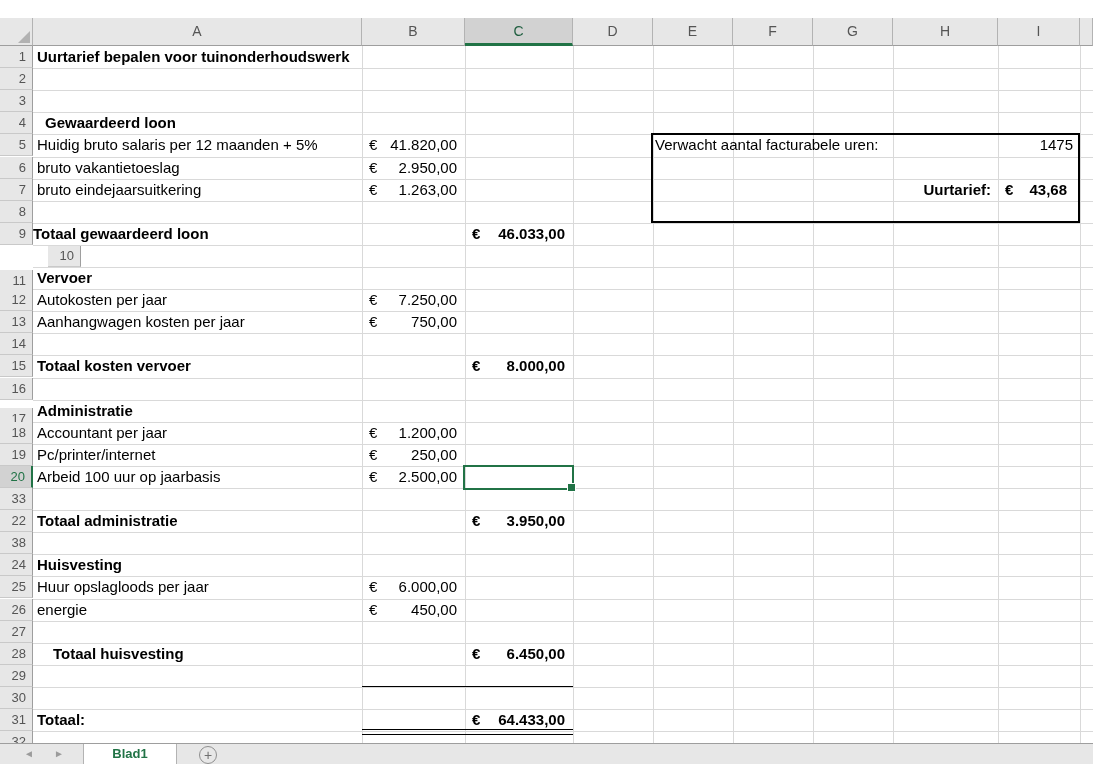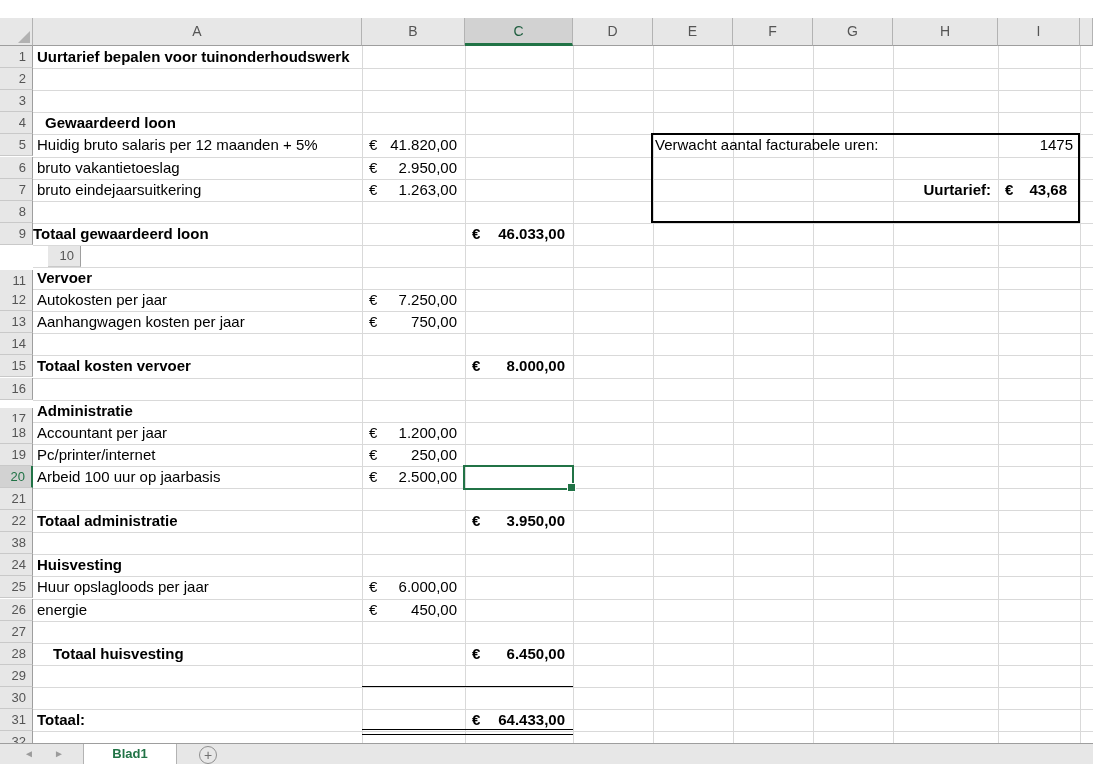--- a/index.html
+++ b/index.html
@@ -100,21 +100,21 @@
       <div class="rowhdr" style="top: 270px; height: 22px; line-height: 22px;">11</div>
       <div class="rowhdr" style="top: 289px; height: 22px; line-height: 22px;">12</div>
       <div class="rowhdr" style="top: 311px; height: 22px; line-height: 22px;">13</div>
       <div class="rowhdr" style="top: 333px; height: 22px; line-height: 22px;">14</div>
       <div class="rowhdr" style="top: 355px; height: 22px; line-height: 22px;">15</div>
       <div class="rowhdr" style="top: 378px; height: 22px; line-height: 22px;">16</div>
       <div class="rowhdr" style="top: 400px; height: 22px; line-height: 22px; margin-top: 8px;">17</div>
       <div class="rowhdr" style="top: 422px; height: 22px; line-height: 22px;">18</div>
       <div class="rowhdr" style="top: 444px; height: 22px; line-height: 22px;">19</div>
       <div class="rowhdr sel" style="top: 466px; height: 22px; line-height: 22px;">20</div>
-      <div class="rowhdr" style="top: 488px; height: 22px; line-height: 22px;">21</div>
+      <div class="rowhdr" style="top: 488px; height: 22px; line-height: 22px;">33</div>
       <div class="rowhdr" style="top: 510px; height: 22px; line-height: 22px;">22</div>
       <div class="rowhdr" style="top: 532px; height: 22px; line-height: 22px;">38</div>
       <div class="rowhdr" style="top: 554px; height: 22px; line-height: 22px;">24</div>
       <div class="rowhdr" style="top: 576px; height: 22px; line-height: 22px;">25</div>
       <div class="rowhdr" style="top: 599px; height: 22px; line-height: 22px;">26</div>
       <div class="rowhdr" style="top: 621px; height: 22px; line-height: 22px;">27</div>
       <div class="rowhdr" style="top: 643px; height: 22px; line-height: 22px;">28</div>
       <div class="rowhdr" style="top: 665px; height: 22px; line-height: 22px;">29</div>
       <div class="rowhdr" style="top: 687px; height: 22px; line-height: 22px;">30</div>
       <div class="rowhdr" style="top: 709px; height: 22px; line-height: 22px;">31</div>

